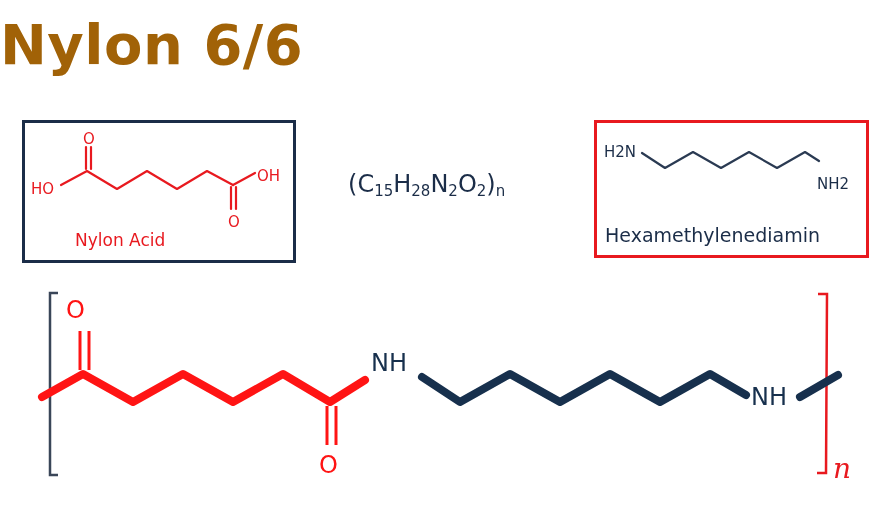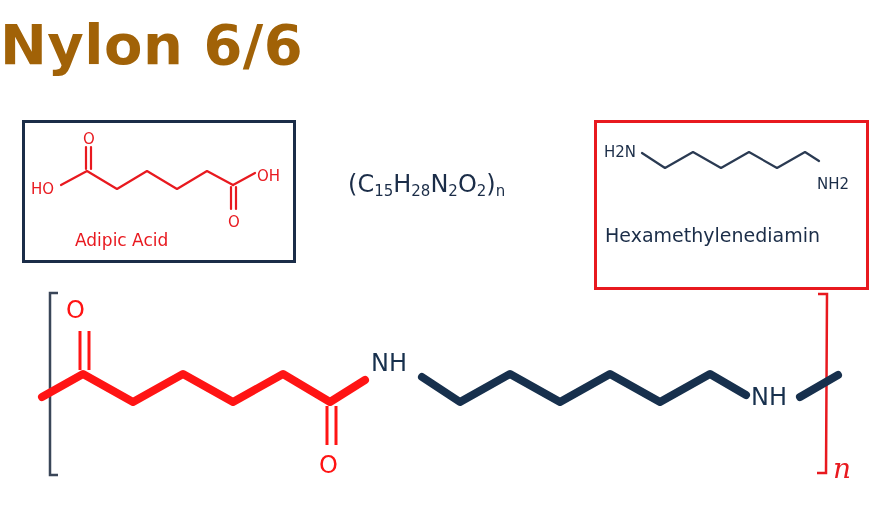--- a/index.html
+++ b/index.html
@@ -1,20 +1,20 @@
 <!DOCTYPE html>
 <html><head>
 <meta charset="utf-8">
 <style>
   html, body { margin:0; padding:0; background:#ffffff; }
   body { width:890px; height:510px; position:relative; overflow:hidden; font-family:"DejaVu Sans", sans-serif; }
   .title { position:absolute; left:0; width:890px; top:12px; font-size:56px; font-weight:bold; color:#a16207; letter-spacing:0.5px; }
   .box { position:absolute; box-sizing:border-box; border:3px solid; background:#fff; }
   .box-adipic { left:22px; top:120px; width:274px; height:143px; border-color:#1b2d48; }
-  .box-hexa { left:594px; top:120px; width:275px; height:170px; border-color:#e8191f; }
+  .box-hexa { left:594px; top:120px; width:275px; height:138px; border-color:#e8191f; }
   .box-label { position:absolute; font-size:17px; white-space:nowrap; }
   .adipic-label { left:50px; top:107px; color:#e8191f; }
   .hexa-label { left:8px; top:101px; color:#1b2d48; font-size:19px; }
   .formula { position:absolute; left:348px; top:170px; font-size:24px; color:#1b2d48; white-space:nowrap; }
   .formula sub { font-size:15px; vertical-align:-4px; }
   svg { position:absolute; left:0; top:0; }
   .chem-text { font-family:"DejaVu Sans", sans-serif; }
 </style>
 </head>
 <body>
@@ -29,21 +29,21 @@
         <line x1="66" y1="46" x2="66" y2="24"></line>
       <line x1="206" y1="64" x2="206" y2="86"></line>
         <line x1="211" y1="64" x2="211" y2="86"></line>
       <line x1="208" y1="62" x2="230" y2="50"></line>
     </g>
     <text class="chem-text" x="6" y="71" font-size="15" fill="#e8191f">HO</text>
     <text class="chem-text" x="232" y="58" font-size="15" fill="#e8191f">OH</text>
     <text class="chem-text" x="58" y="21" font-size="15" fill="#e8191f">O</text>
     <text class="chem-text" x="203" y="104" font-size="15" fill="#e8191f">O</text>
   </svg>
-  <div class="box-label adipic-label">Adipic Acid</div>
+  <div class="box-label adipic-label">Nylon Acid</div>
 </div>
 
 <div class="formula">
   <span>(</span><span>C</span><sub>15</sub><span>H</span><sub>28</sub><span>N</span><sub>2</sub><span>O</span><sub>2</sub><span>)</span><sub>n</sub>
 </div>
 
 <div class="box box-hexa">
   <svg width="275" height="143">
     <g stroke="#2a3a52" stroke-width="2.2" fill="none" stroke-linecap="round" stroke-linejoin="round">
       <polyline points="45,30 68,45 96,29 124,45 152,29 180,45 208,29 222,38"></polyline>

